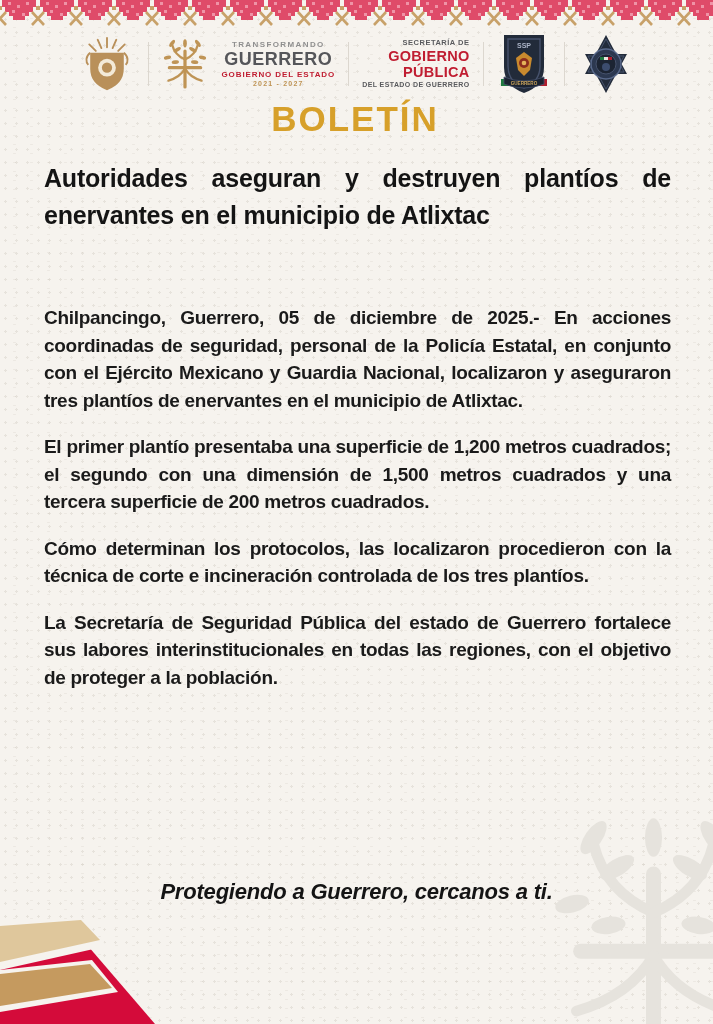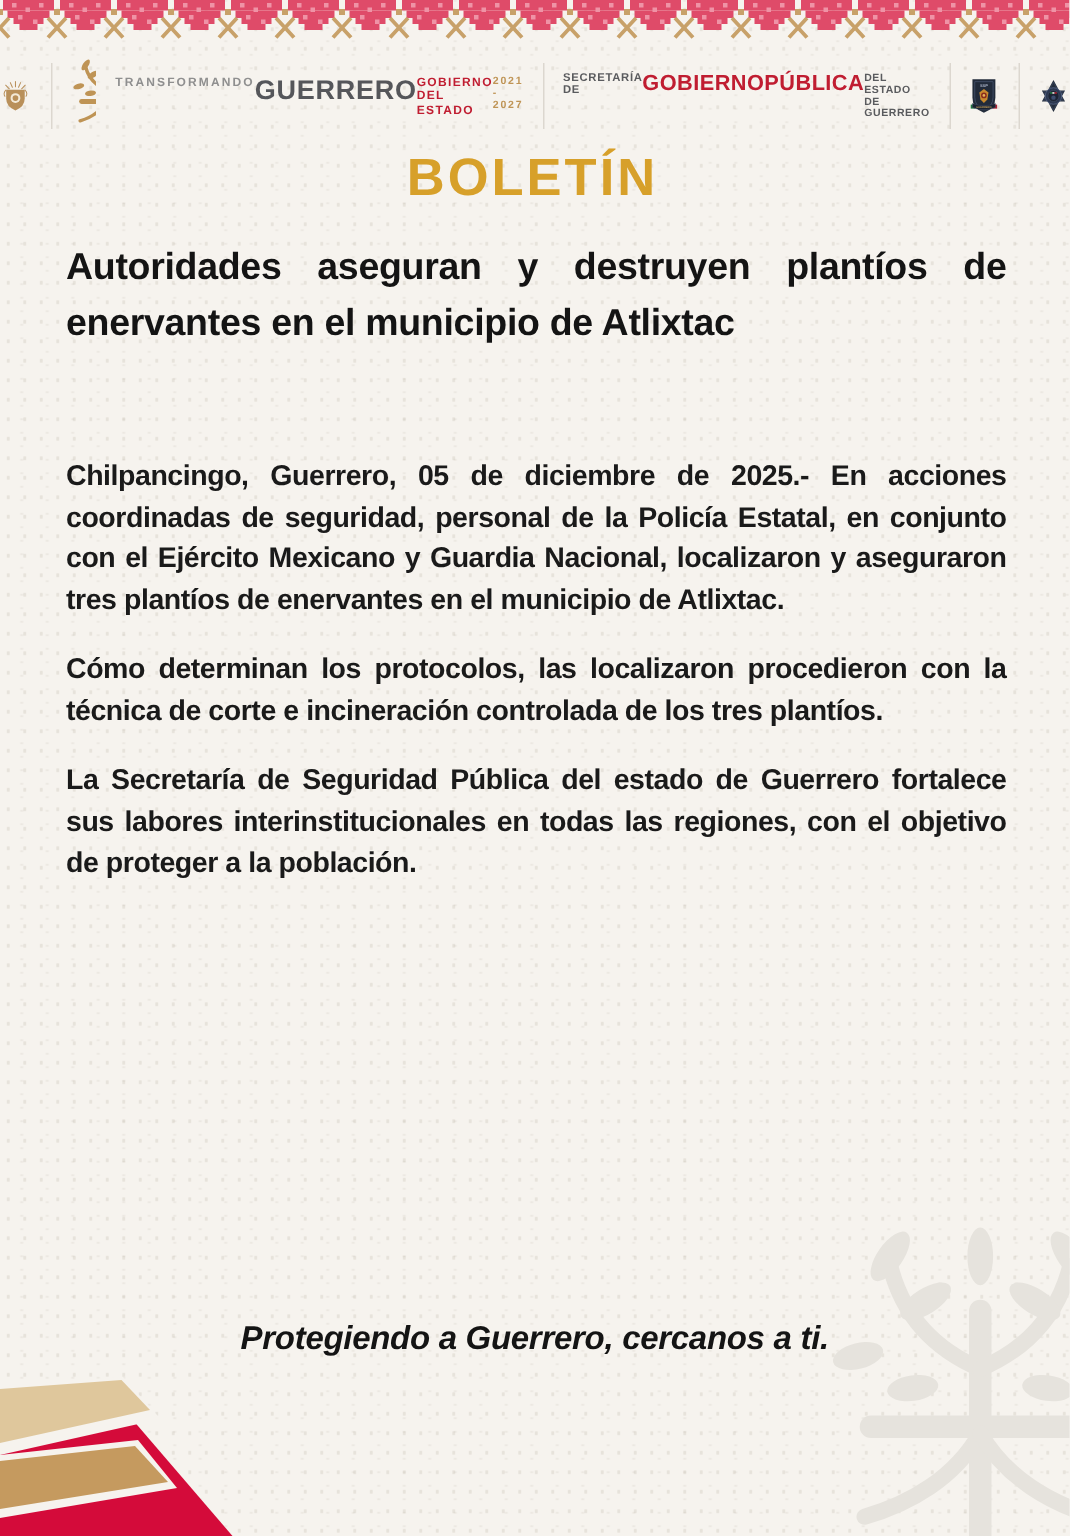--- a/index.html
+++ b/index.html
@@ -13,26 +13,26 @@
       radial-gradient(rgba(150,140,120,0.10) 1px, transparent 1.3px);
     background-size: 11px 13px, 17px 9px;
     background-position: 0 0, 6px 5px;
   }
   .border-strip { position:absolute; top:0; left:0; }
   .header {
     position:absolute; top:31px; left:0; right:0; height:66px;
     display:flex; align-items:center; justify-content:center; gap:13px;
   }
   .vdiv { width:1px; height:44px; background:#dcd7cf; }
-  .brand { display:flex; flex-direction:row; line-height:1.15; }
+  .brand { display:flex; flex-direction:column; line-height:1.15;align-items:center; }
   .brand .t1 { font-size:8px; font-weight:bold; letter-spacing:1.4px; color:#8f8f8f; }
   .brand .t2 { font-size:18px; font-weight:800; letter-spacing:0.5px; color:#55565a; }
   .brand .t3 { font-size:8px; font-weight:bold; letter-spacing:0.9px; color:#c01d31; }
   .brand .t4 { font-size:7px; font-weight:bold; letter-spacing:1.2px; color:#bf9455; margin-top:1px; }
-  .ministry { display:flex; flex-direction:row; line-height:1.12; }
+  .ministry { display:flex; flex-direction:column; line-height:1.12;align-items:flex-end; }
   .ministry .m1 { font-size:7.5px; font-weight:bold; letter-spacing:0.5px; color:#5a5b5e; }
   .ministry .m2 { font-size:14.5px; font-weight:800; color:#c01d31; letter-spacing:0.3px; }
   .ministry .m4 { font-size:7px; font-weight:bold; letter-spacing:0.4px; color:#5a5b5e; margin-top:1px; }
   .kicker {
     position:absolute; top:99px; left:0; width:710px;
     text-align:center; font-size:35px; font-weight:800;
     letter-spacing:2px; color:#d7a02a;
   }
   .headline {
     position:absolute; top:160px; left:44px; width:627px;
@@ -176,20 +176,21 @@
   </svg>
 
 </header>
 
 <div class="kicker">BOLETÍN</div>
 
 <h1 class="headline">Autoridades aseguran y destruyen plantíos de enervantes en el municipio de Atlixtac</h1>
 
 <main class="paragraphs">
   <p>Chilpancingo, Guerrero, 05 de diciembre de 2025.- En acciones coordinadas de seguridad, personal de la Policía Estatal, en conjunto con el Ejército Mexicano y Guardia Nacional, localizaron y aseguraron tres plantíos de enervantes en el municipio de Atlixtac.</p>
+  <p>El primer plantío presentaba una superficie de 1,200 metros cuadrados; el segundo con una dimensión de 1,500 metros cuadrados y una tercera superficie de 200 metros cuadrados.</p>
   <p>Cómo determinan los protocolos, las localizaron procedieron con la técnica de corte e incineración controlada de los tres plantíos.</p>
   <p>La Secretaría de Seguridad Pública del estado de Guerrero fortalece sus labores interinstitucionales en todas las regiones, con el objetivo de proteger a la población.</p>
 </main>
 
 <div class="slogan">Protegiendo a Guerrero, cercanos a ti.</div>
 
 <svg class="corner-svg" width="220" height="140" viewBox="0 0 220 140">
   <polygon points="0,78 88,62 155,140 0,140" fill="#d40b3a"></polygon>
   <polygon points="0,40 82,34 107,62 0,86" fill="#f6f3ee"></polygon>
   <polygon points="0,42 81,36 100,56 0,78" fill="#dfc79c"></polygon>

